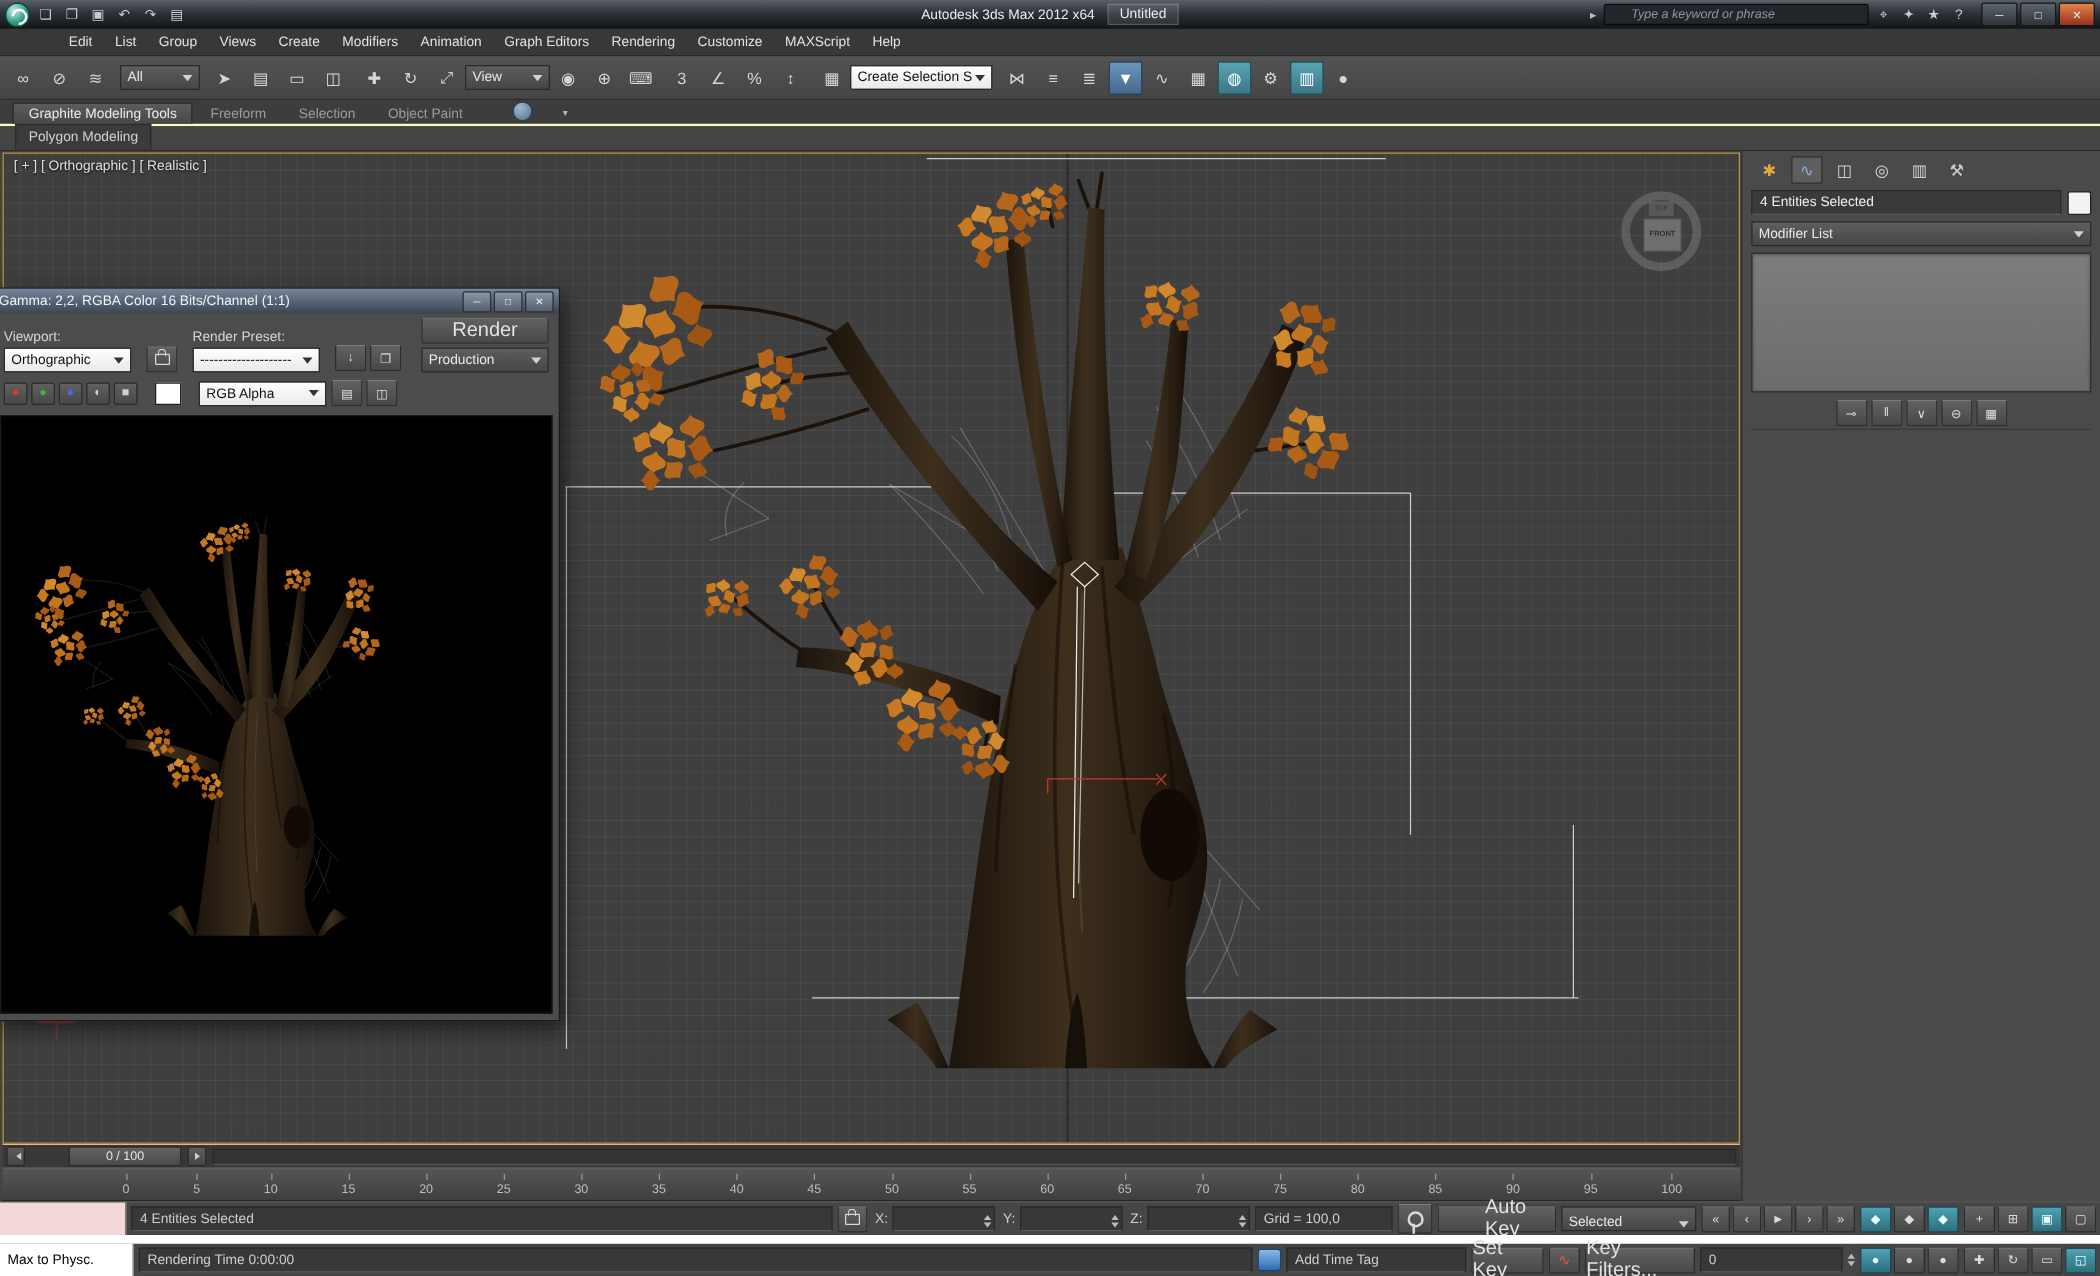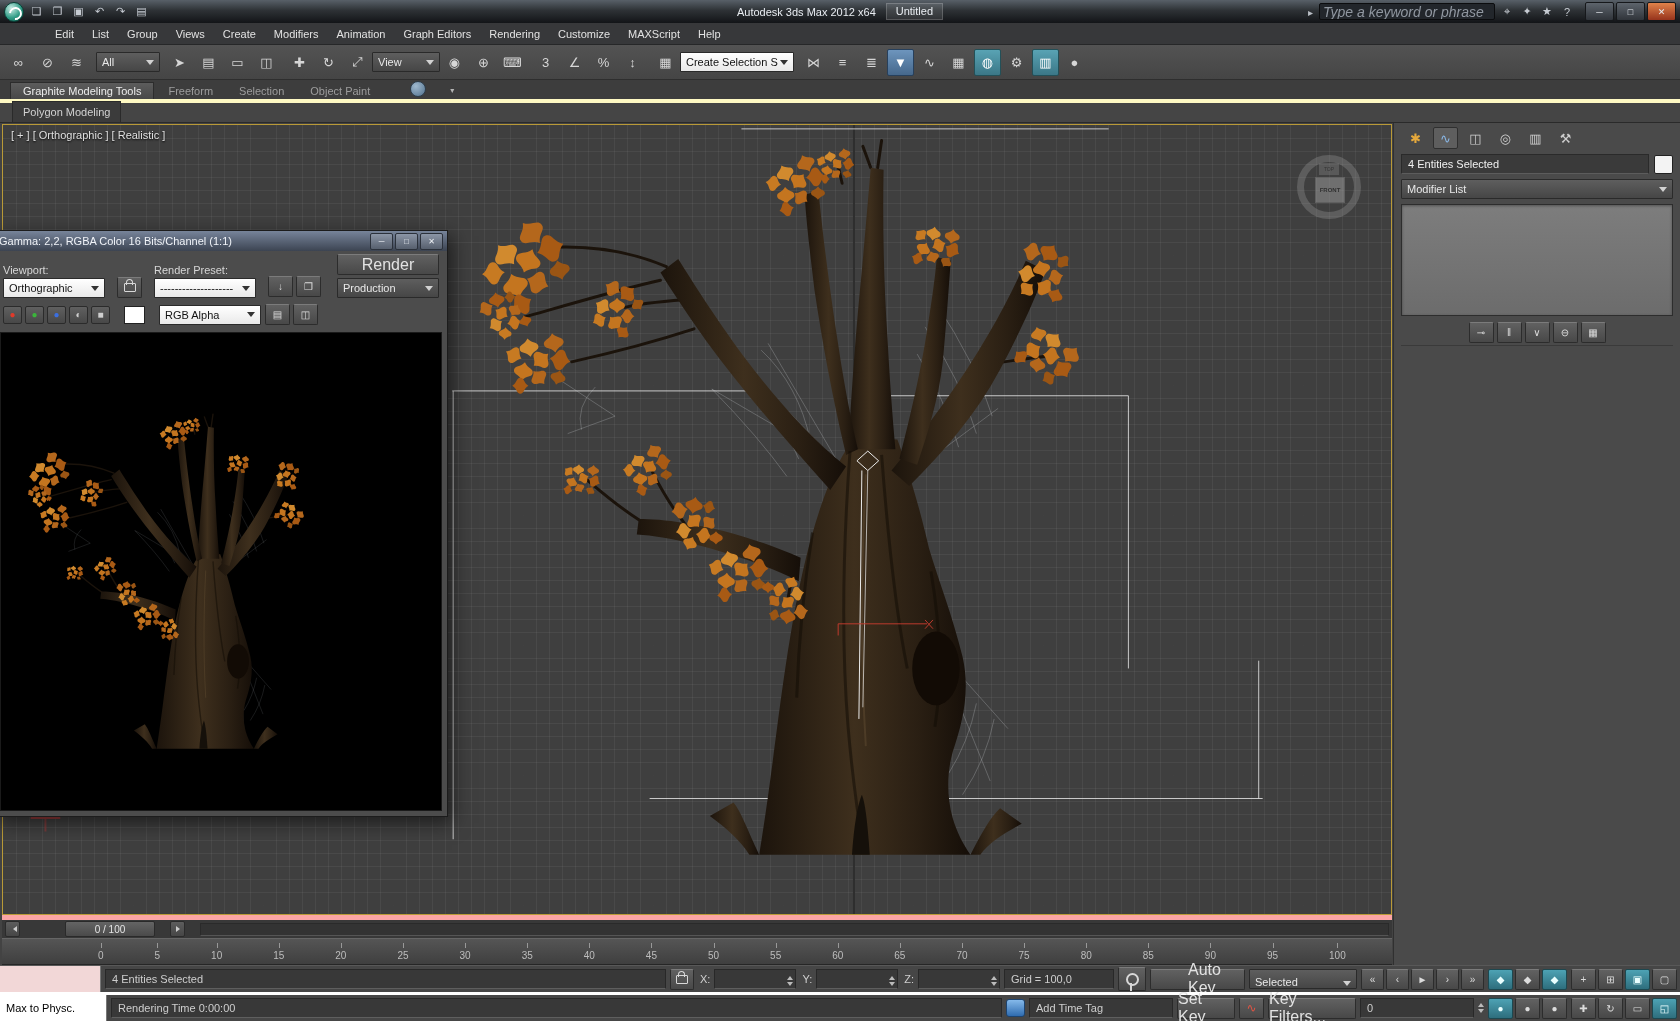--- a/index.html
+++ b/index.html
@@ -15,21 +15,21 @@
   .logo::before{content:"";position:absolute;left:4px;top:4px;width:9px;height:9px;border:2px solid #fff;
         border-left-color:transparent;border-radius:50%;transform:rotate(-40deg);}
   .qat{display:flex;gap:2px;align-items:center;}
   .qat-btn{width:19px;height:17px;display:flex;align-items:center;justify-content:center;color:#c6cbd2;font-size:11px;}
   .tb-title{position:absolute;left:0;right:0;top:0;height:23px;display:flex;align-items:center;justify-content:center;
             gap:10px;color:#e9edf2;font-size:11px;pointer-events:none;}
   .tb-title .doc{background:rgba(255,255,255,0.10);border:1px solid rgba(255,255,255,0.18);padding:0 9px;line-height:15px;}
   .tb-right{margin-left:auto;display:flex;align-items:center;gap:3px;z-index:2;}
   .ovf-btn{color:#b9bec5;font-size:10px;padding:0 3px;}
   .search{width:168px;height:15px;background:#22262b;border:1px solid #0b0c0e;border-radius:2px;
-          color:#cdd2d8;font-size:14px;padding:0 3px;font-family:"Liberation Sans",sans-serif;}
+          color:#cdd2d8;font-size:10px;padding:0 21px;font-family:"Liberation Sans",sans-serif;}
   .search::placeholder{color:#9097a0;font-style:italic;}
   .info-btn{width:18px;height:17px;display:flex;align-items:center;justify-content:center;color:#c6cbd2;font-size:11px;}
   .winbtns{display:flex;gap:2px;margin-left:6px;}
   .wbtn{width:27px;height:17px;display:flex;align-items:center;justify-content:center;font-size:9px;color:#e6eaef;
         background:linear-gradient(#5d646c,#30343a);border:1px solid #16181b;border-radius:2px;}
   .wbtn.close{background:linear-gradient(#e0824a,#96331c);}
 
   
   .menubar{height:21px;flex:0 0 21px;background:#37383a;border-bottom:1px solid #262728;
            display:flex;align-items:center;padding-left:46px;}
@@ -47,21 +47,21 @@
          border:1px solid #2a2a2a;border-radius:1px;color:#e8e8e8;position:relative;}
   .combo .val{flex:1;padding:0 5px;white-space:nowrap;overflow:hidden;font-size:11px;}
   .combo::after{content:"";flex:0 0 auto;margin:0 5px 0 2px;border:4px solid transparent;border-top:5px solid #d2d2d2;
                 transform:translateY(2px);}
   .combo.light{background:linear-gradient(#ffffff,#e9e9e9);color:#111;}
   .combo.light .val{color:#111;}
   .combo.light::after{border-top-color:#333;}
   .w-filter{width:62px;}.w-coord{width:66px;}.w-named{width:112px;}
 
   
-  .ribbon-tabs{height:19px;flex:0 0 19px;background:#3d3d3d;border-bottom:4px solid #fef9c3;
+  .ribbon-tabs{height:19px;flex:0 0 19px;background:#3d3d3d;border-bottom:2px solid #fef9c3;
                display:flex;align-items:flex-end;padding-left:10px;gap:20px;}
   .rtab{padding:2px 12px 2px;color:#9d9d9d;font-size:11px;white-space:nowrap;}
   .rtab.active{background:linear-gradient(#5c5c5c,#484848);color:#ececec;border:1px solid #2c2c2c;border-bottom:none;}
   .ribbon-circle{width:14px;height:14px;margin:0 0 2px 8px;border-radius:50%;
                  background:radial-gradient(circle at 35% 30%,#9fb9cf,#51718c);border:1px solid #2d3d4c;position:relative;}
   .ribbon-caret{color:#b5b5b5;font-size:8px;margin:0 0 4px 4px;}
   .ribbon-sub{height:19px;flex:0 0 19px;background:#454545;border-bottom:1px solid #2a2a2a;
               display:flex;align-items:flex-end;padding-left:12px;}
   .subtab{background:#3b3b3b;border:1px solid #2a2a2a;border-bottom:none;color:#d2d2d2;padding:4px 10px;font-size:11px;}
 
@@ -108,41 +108,41 @@
   .btn{background:linear-gradient(#616161,#484848);border:1px solid #2c2c2c;border-top-color:#7b7b7b;
        border-radius:2px;color:#e2e2e2;display:flex;align-items:center;justify-content:center;height:19px;font-size:16px;}
   .sbtn{width:23px;height:19px;background:linear-gradient(#616161,#484848);border:1px solid #2c2c2c;
         border-top-color:#7b7b7b;border-radius:2px;color:#dcdcdc;display:flex;align-items:center;justify-content:center;
         font-size:10px;}
   .sbtn.teal{background:linear-gradient(#4da2b4,#2e6e7d);border-color:#1d4850;color:#eaffff;}
   .sunken{background:#383838;border:1px solid #282828;border-bottom-color:#5e5e5e;color:#cecece;
           display:flex;align-items:center;padding:0 6px;height:18px;white-space:nowrap;overflow:hidden;}
 
   
-  .timeslider{height:18px;flex:0 0 18px;background:#383838;border-top:5px solid #fca5a5;display:flex;
-              align-items:center;padding:0 3px;gap:15px;margin:0 1px 0 2px;}
+  .timeslider{height:18px;flex:0 0 18px;background:#383838;border-top:1px solid #fca5a5;display:flex;
+              align-items:center;padding:0 3px;gap:5px;margin:0 1px 0 2px;}
   .ts-arrow{width:13px;height:14px;position:relative;background:linear-gradient(#5d5d5d,#464646);
             border:1px solid #2b2b2b;border-radius:2px;}
   .ts-arrow::before{content:"";position:absolute;left:4px;top:4px;border:3px solid transparent;border-right:4px solid #ccc;}
   .ts-arrow.right::before{left:5px;border-right:none;border-left:4px solid #ccc;}
   .ts-handle{margin-left:30px;width:88px;height:14px;background:linear-gradient(#646464,#4a4a4a);
              border:1px solid #2a2a2a;border-radius:2px;color:#e5e5e5;font-size:10px;display:flex;
              align-items:center;justify-content:center;}
   .ts-track{flex:1;height:11px;background:#333;border:1px solid #2a2a2a;border-bottom-color:#555;}
   .ruler{height:22px;flex:0 0 22px;background:linear-gradient(#555,#3f3f3f);border-top:1px solid #666;
          border-bottom:1px solid #262626;display:flex;justify-content:space-between;align-items:flex-end;
          padding:0 46px 3px 96px;margin:0 1px 0 2px;}
   .tick{position:relative;color:#bdbdbd;font-size:10px;line-height:10px;}
   .tick::before{content:"";position:absolute;top:-8px;left:50%;width:1px;height:5px;background:#999;}
 
   
   .status1,.status2{height:26px;flex:0 0 26px;background:#464646;display:flex;align-items:center;gap:4px;
                     padding-right:3px;}
   .status1{border-top:1px solid #585858;}
-  .status2{border-top:3px solid #ffffff;}
+  .status2{border-top:7px solid #ffffff;}
   .mini-pink{width:100px;align-self:stretch;background:#f2d7d7;border-right:1px solid #777;}
   .mini-white{width:100px;align-self: stretch;background:#fff;color:#000;font-size:11px;display:flex;
               align-items:center;padding-left:6px;border-right:1px solid #777;white-space:nowrap;overflow:hidden;}
   .sel-field{flex:1;}
   .lockbtn{width:22px;}
   .lockicon{position:relative;width:10px;height:7px;border:1px solid #d8d8d8;border-radius:1px;display:inline-block;}
   .lockicon::before{content:"";position:absolute;top:-5px;left:1px;width:5px;height:5px;border:1px solid #d8d8d8;
                     border-bottom:none;border-radius:4px 4px 0 0;}
   .coordlabel{color:#cfcfcf;margin-left:2px;}
   .coordfield{width:62px;position:relative;padding-right:12px;}

